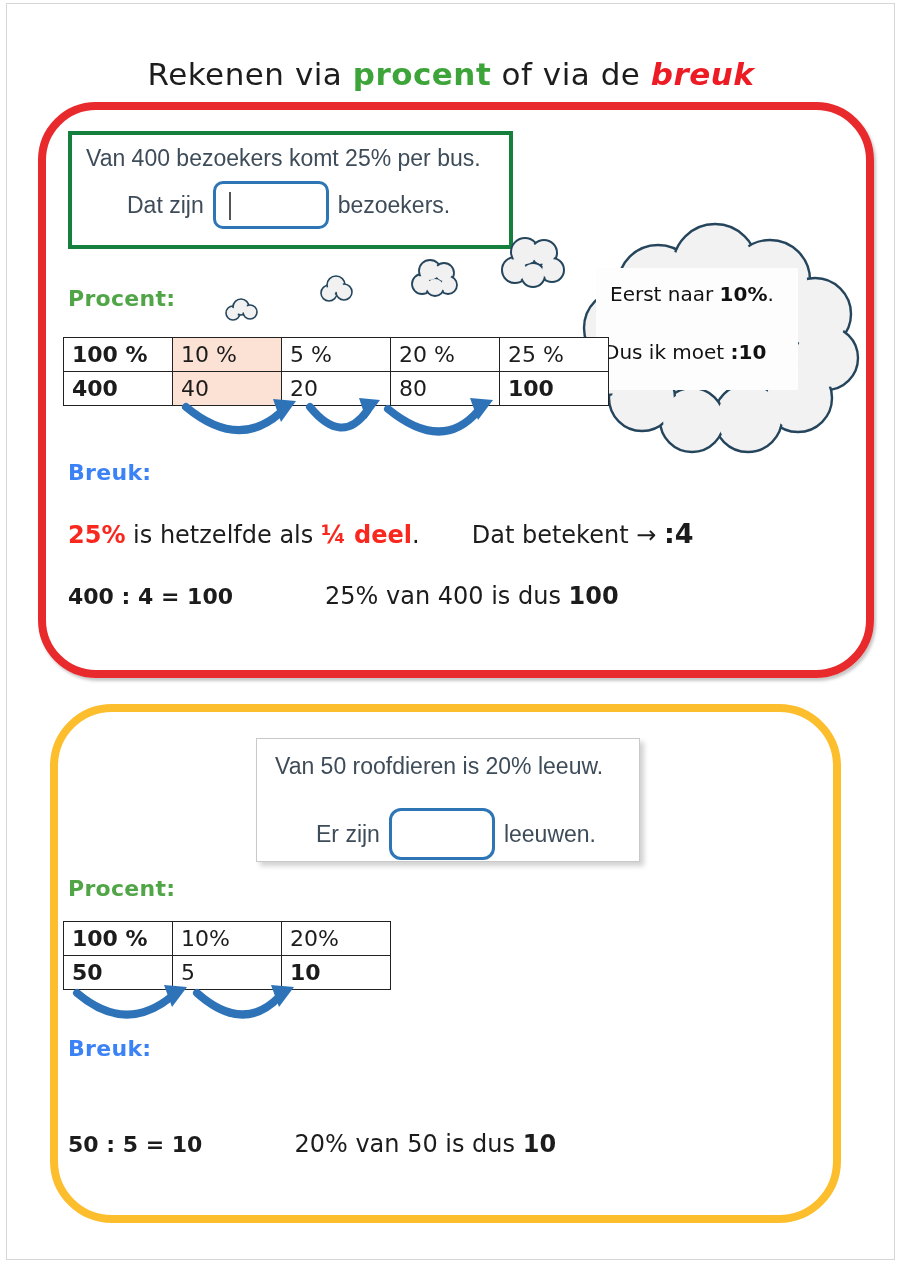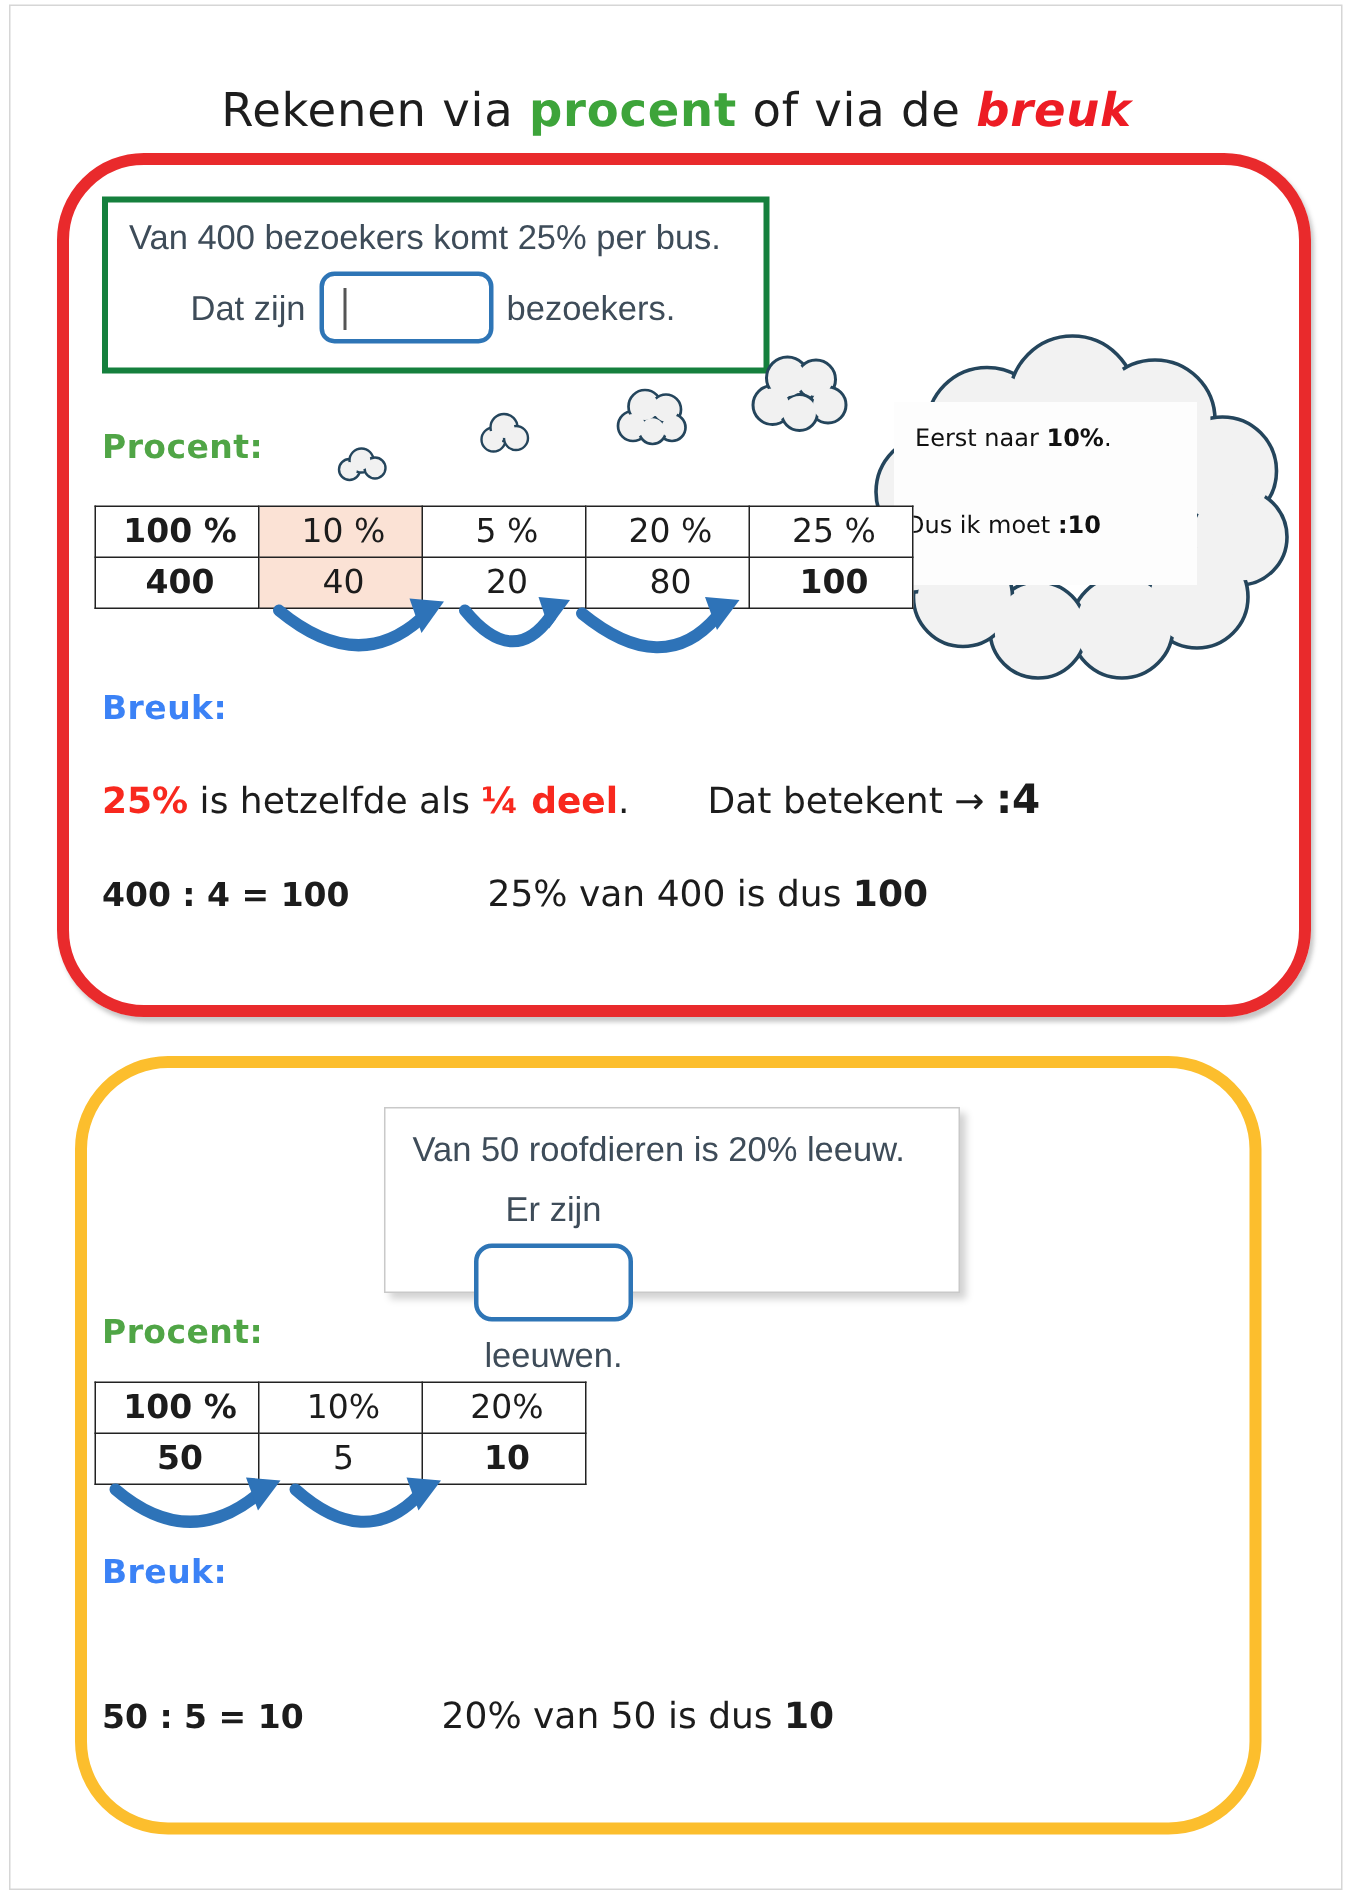--- a/index.html
+++ b/index.html
@@ -19,49 +19,49 @@
         border-radius:62px;}
 
   .problem-card{position:absolute;background:#fff;border:4px solid #15803d;
         font-family:"Liberation Sans",sans-serif;color:#3e4c59;}
   .problem-card.one{left:68px;top:131px;width:437px;height:110px;}
   .problem-card.two{left:256px;top:738px;width:382px;height:122px;border:1px solid #c9c9c9;
         box-shadow:4px 4px 5px rgba(0,0,0,.18);}
   .problem-line1{position:absolute;left:14px;top:10px;font-size:23px;white-space:nowrap;}
   .problem-card.two .problem-line1{left:18px;top:14px;}
   .problem-line2{position:absolute;left:14px;top:46px;display:flex;align-items:center;gap:9px;font-size:23px;margin-left:41px;}
-  .problem-card.two .problem-line2{left:18px;top:54px;flex-direction:column;}
+  .problem-card.two .problem-line2{left:18px;top:69px;}
   .answer-input{width:116px;height:48px;border:3px solid #2e75b6;border-radius:10px;
         background:#fff;font-size:22px;font-family:"Liberation Sans",sans-serif;
         color:#3e4c59;padding:0 10px;box-sizing:border-box;outline:none;position:relative;}
   .input-wrap{position:relative;display:inline-block;}
   .caret{position:absolute;left:16px;top:11px;width:2px;height:28px;background:#555;}
 
   .section-label{position:absolute;font-size:22px;font-weight:bold;letter-spacing:.3px;}
   .section-label.green{color:#50a546;}
   .section-label.redlbl{color:#3b82f6;}
 
   table.ratio{position:absolute;border-collapse:collapse;font-size:22px;}
   table.ratio td{border:1.8px solid #222;width:96px;height:31px;padding:1px 4px 1px 8px;
-        white-space:nowrap;background:#fff;text-align:center;}
+        white-space:nowrap;background:#fff;}
   table.ratio td.b{font-weight:bold;}
   table.ratio td.peach{background:#fbe2d5;margin-left:16px;}
 
   .sentence{position:absolute;font-size:24px;white-space:nowrap;}
   .sentence .redtxt{color:#f8281e;font-weight:bold;}
   .sentence .sp1{display:inline-block;width:52px;}
   .sentence .sp2{display:inline-block;width:66px;}
   .sentence .op{font-weight:bold;font-size:27px;}
   .equation{position:absolute;font-size:22px;white-space:nowrap;}
   .equation .bold{font-weight:bold;}
   .equation .normal{font-size:24px;font-weight:normal;}
   .equation .gap{display:inline-block;width:92px;}
 
   .cloud-text{position:absolute;left:598px;top:270px;width:200px;height:120px;
-        font-size:16px;color:#111;}
+        font-size:20px;color:#111;}
   .cloud-text .l1{position:absolute;left:12px;top:12px;white-space:nowrap;}
   .cloud-text .l2{position:absolute;left:6px;top:70px;white-space:nowrap;}
   .cloud-text b{font-weight:bold;}
 
   svg{position:absolute;overflow:visible;}
 </style>
 </head>
 <body>
 
 <div class="page">

